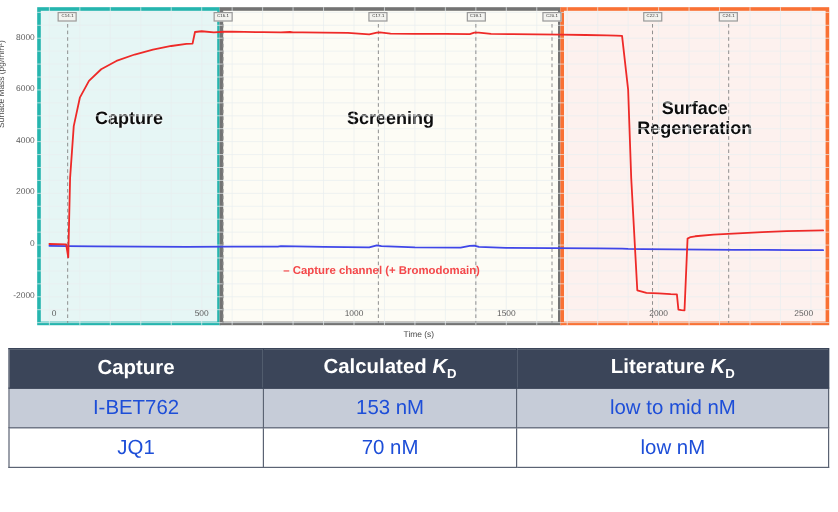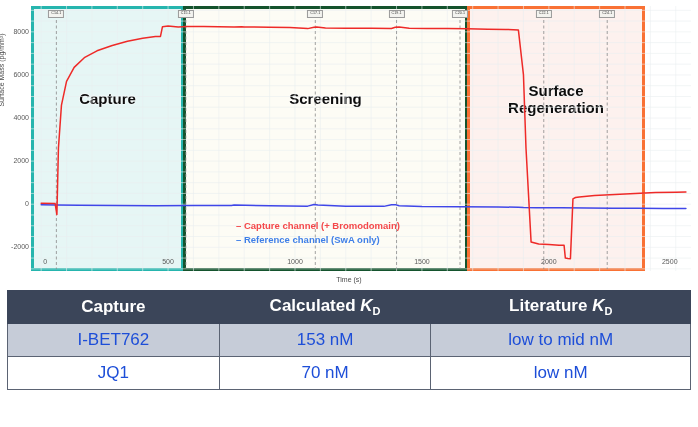--- a/index.html
+++ b/index.html
@@ -19,22 +19,22 @@
     text-align:right;white-space:nowrap;line-height:1;}
   #y-ticks{position:absolute;left:0;top:0;width:29px;height:288px;}
 
   #x-axis-title{position:absolute;left:0;top:276px;width:698px;text-align:center;
     font-size:7px;color:#4a4a4a;}
 
   #plot-wrap{position:absolute;left:31px;top:6px;width:660px;height:265px;}
 
   .panel{position:absolute;top:0;height:265px;box-sizing:border-box;}
   #panel-capture{left:0;width:153px;border:3px solid #26b5ae;background:#e6f6f5;}
-  #panel-screening{left:152px;width:285px;border:3px solid #14532d;background:#fdfcf5;}
-  #panel-regen{left:436px;width:178px;border:3px solid #f97134;background:#fdf1ee;}
+  #panel-screening{left:152px;width:285px;border:3px solid #737373;background:#fdfcf5;}
+  #panel-regen{left:436px;width:224px;border:3px solid #f97134;background:#fdf1ee;}
 
   .panel-title{position:absolute;left:0;width:100%;text-align:center;
     font-size:15px;font-weight:bold;color:#0d0d0d;line-height:1.12;
     text-shadow:0 0 2px #fff,0 0 2px #fff;pointer-events:none;}
   #panel-capture .panel-title{top:82px;}
   #panel-screening .panel-title{top:82px;}
   #panel-regen .panel-title{top:74px;}
 
   svg.plot-svg{position:absolute;left:0;top:0;width:660px;height:265px;overflow:visible;}
 
@@ -193,24 +193,20 @@
           <div class="marker-box" style="left: 429px; top: 4px;">C20.1</div>
           <div class="marker-box" style="left: 512.769px; top: 4px;">C22.1</div>
           <div class="marker-box" style="left: 576.231px; top: 4px;">C24.1</div>
         </div>
 
       <div id="legend">
         <div class="legend-row legend-active">
           <span class="dash">–</span>
           <span>Capture channel (+ Bromodomain)</span>
         </div>
-        <div class="legend-row legend-ref">
-          <span class="dash">–</span>
-          <span>Reference channel (SwA only)</span>
-        </div>
       </div>
 
     </div>
 
     <div id="x-ticks">
         <div class="x-tick" style="left: 14.1538px;">0</div>
         <div class="x-tick" style="left: 137.077px;">500</div>
         <div class="x-tick" style="left: 264px;">1000</div>
         <div class="x-tick" style="left: 390.923px;">1500</div>
         <div class="x-tick" style="left: 517.846px;">2000</div>

